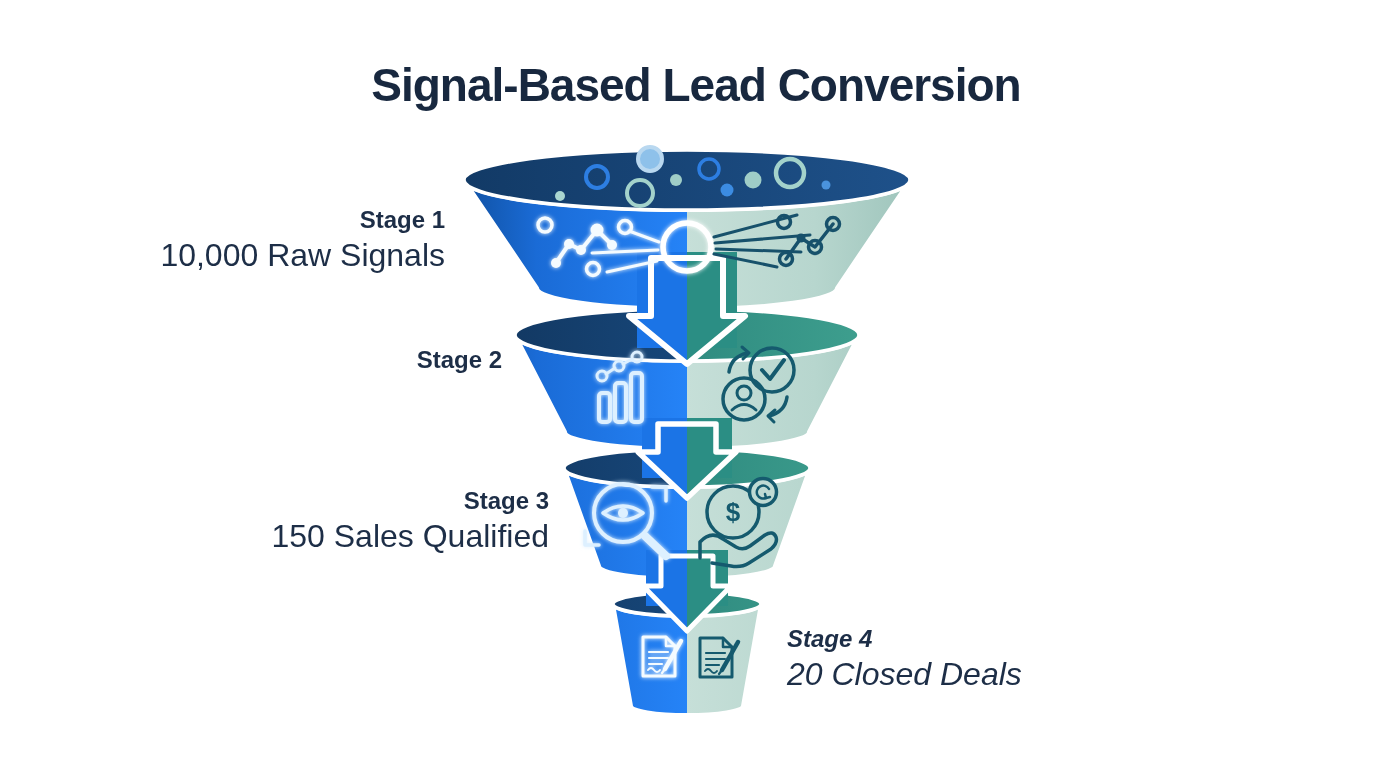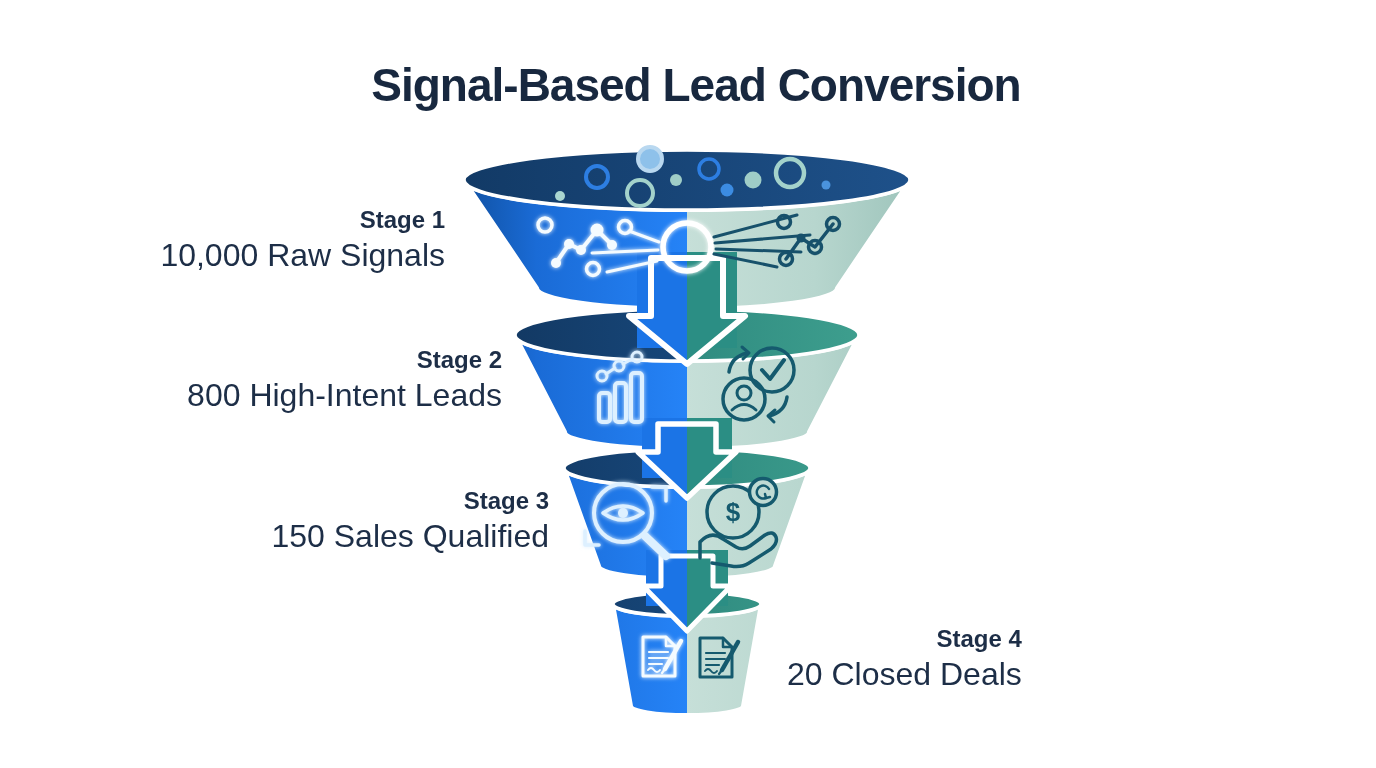--- a/index.html
+++ b/index.html
@@ -10,21 +10,21 @@
   .title{
     position:absolute;top:50px;left:0;width:100%;text-align:center;
     font-size:46px;font-weight:700;color:#18283F;letter-spacing:-1px;margin:8px;
   }
   .stage-label{position:absolute;color:#1D2E47;}
   .stage-label .stage-name{font-size:24px;font-weight:700;line-height:35px;}
   .stage-label .stage-value{font-size:32px;font-weight:400;line-height:36px;}
   .s1{top:202px;right:931px;text-align:right;}
   .s2{top:342px;right:874px;text-align:right;}
   .s3{top:483px;right:827px;text-align:right;margin-left:40px;}
-  .s4{top:621px;left:787px;text-align:right;}
+  .s4{top:621px;left:787px;text-align:left;font-style:italic;}
   svg{position:absolute;top:0;left:0;}
 </style>
 </head>
 <body>
 
 <div class="canvas">
 
   <h1 class="title">Signal-Based Lead Conversion</h1>
 
   <svg width="1376" height="768" viewBox="0 0 1376 768" aria-hidden="true">
@@ -199,21 +199,20 @@
       <use href="#doc-icon" x="700" y="638" color="#155A6E"></use>
     </g>
   </svg>
 
   <div class="stage-label s1">
     <div class="stage-name">Stage 1</div>
     <div class="stage-value">10,000 Raw Signals</div>
   </div>
   <div class="stage-label s2">
     <div class="stage-name">Stage 2</div>
-    <div class="stage-value">800 High-Intent Leads</div>
   </div>
   <div class="stage-label s3">
     <div class="stage-name">Stage 3</div>
     <div class="stage-value">150 Sales Qualified</div>
   </div>
   <div class="stage-label s4">
     <div class="stage-name">Stage 4</div>
     <div class="stage-value">20 Closed Deals</div>
   </div>
 

